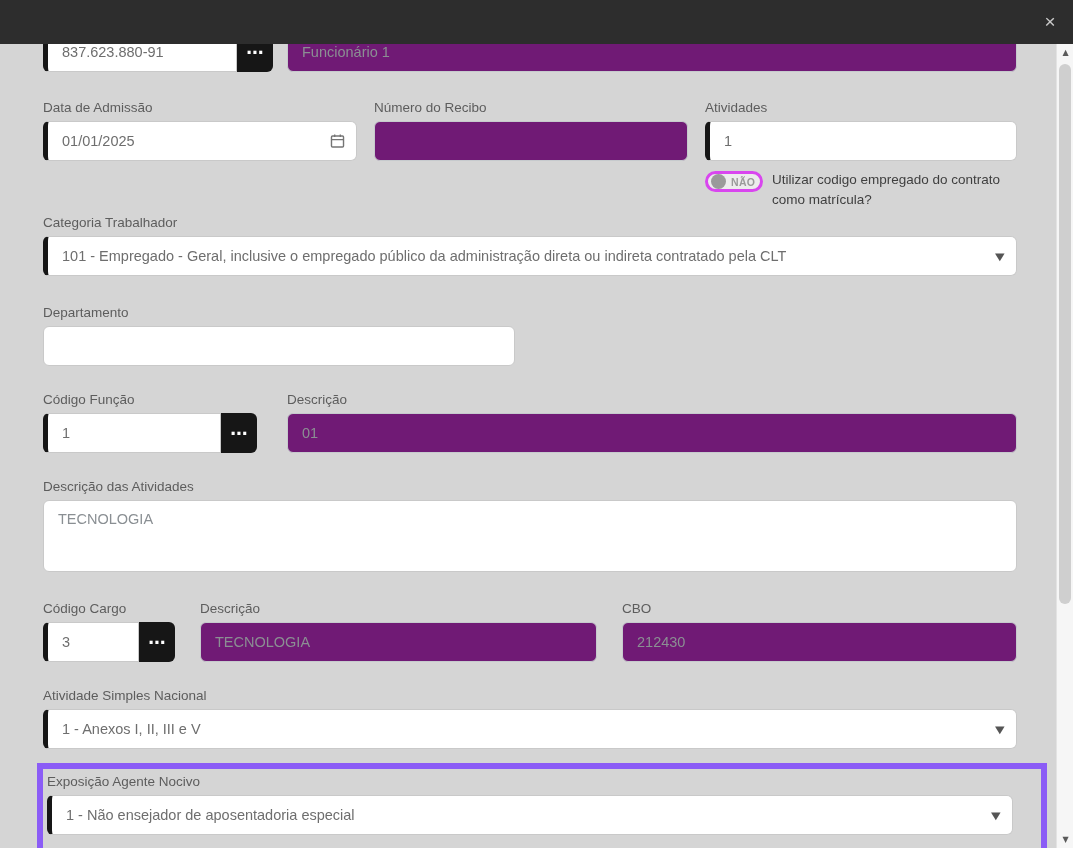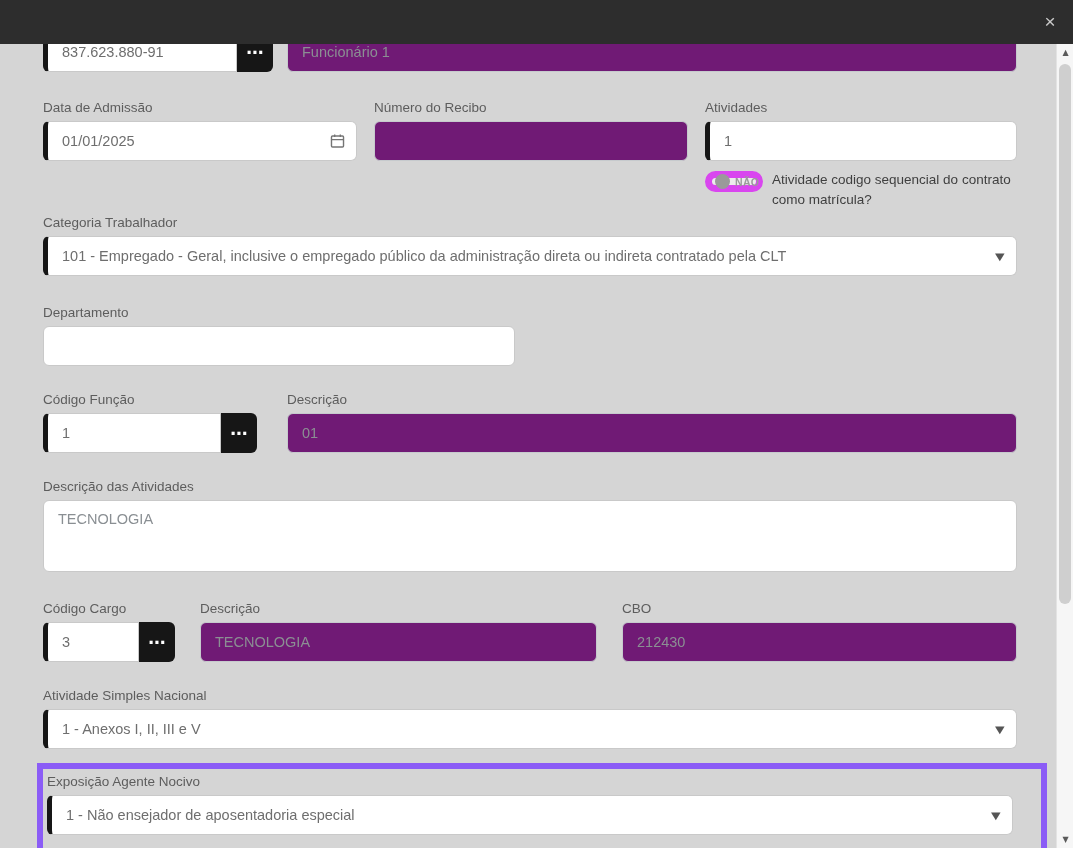--- a/index.html
+++ b/index.html
@@ -89,21 +89,21 @@
   .cargo-group { width: 132px; flex: none; }
   .desc-cargo { width: 397px; flex: none; margin-left: 25px; }
   .cbo-col { flex: 1; margin-left: 25px; min-width: 0; }
 
   .dep-input { width: 472px; }
 
   
   .toggle-row { display: flex; align-items: flex-start; margin-top: 9px; }
   .toggle {
     width: 58px; height: 21px; border-radius: 11px; background: #ececec;
-    border: 7px solid #d946ef; display: flex; align-items: center;
+    border: 3px solid #d946ef; display: flex; align-items: center;
     flex: none; cursor: pointer; margin-top: 1px;
   }
   .toggle-knob { width: 15px; height: 15px; border-radius: 50%; background: #9a9a9a; margin-left: 3px; flex: none; }
   .toggle-text { font-size: 10.5px; font-weight: bold; color: #9a9a9a; margin-left: 5px; letter-spacing: .3px; }
   .toggle-question { font-size: 13.5px; color: #3f3f3f; line-height: 1.45; margin-left: 9px; max-width: 248px; }
 
   
   .highlight-box {
     border: 6px solid #8b5cf6; margin: 14px -30px 0 -6px;
     padding: 5px 28px 16px 4px;
@@ -166,21 +166,21 @@
       <input class="input disabled" readonly="" value="" style="">
     </div>
     <div class="col-flex">
       <label class="field-label">Atividades</label>
       <input class="input required" value="1" style="">
       <div class="toggle-row">
         <span class="toggle">
           <span class="toggle-knob"></span>
           <span class="toggle-text">NÃO</span>
         </span>
-        <span class="toggle-question">Atividade codigo sequencial do contrato como matrícula?</span>
+        <span class="toggle-question">Utilizar codigo empregado do contrato como matrícula?</span>
       </div>
     </div>
   </div>
 
   <div class="r2">
     <label class="field-label">Categoria Trabalhador</label>
     <div class="select-box required">
       <span class="select-value">101 - Empregado - Geral, inclusive o empregado público da administração direta ou indireta contratado pela CLT</span>
       <span class="caret">▼</span>
     </div>

